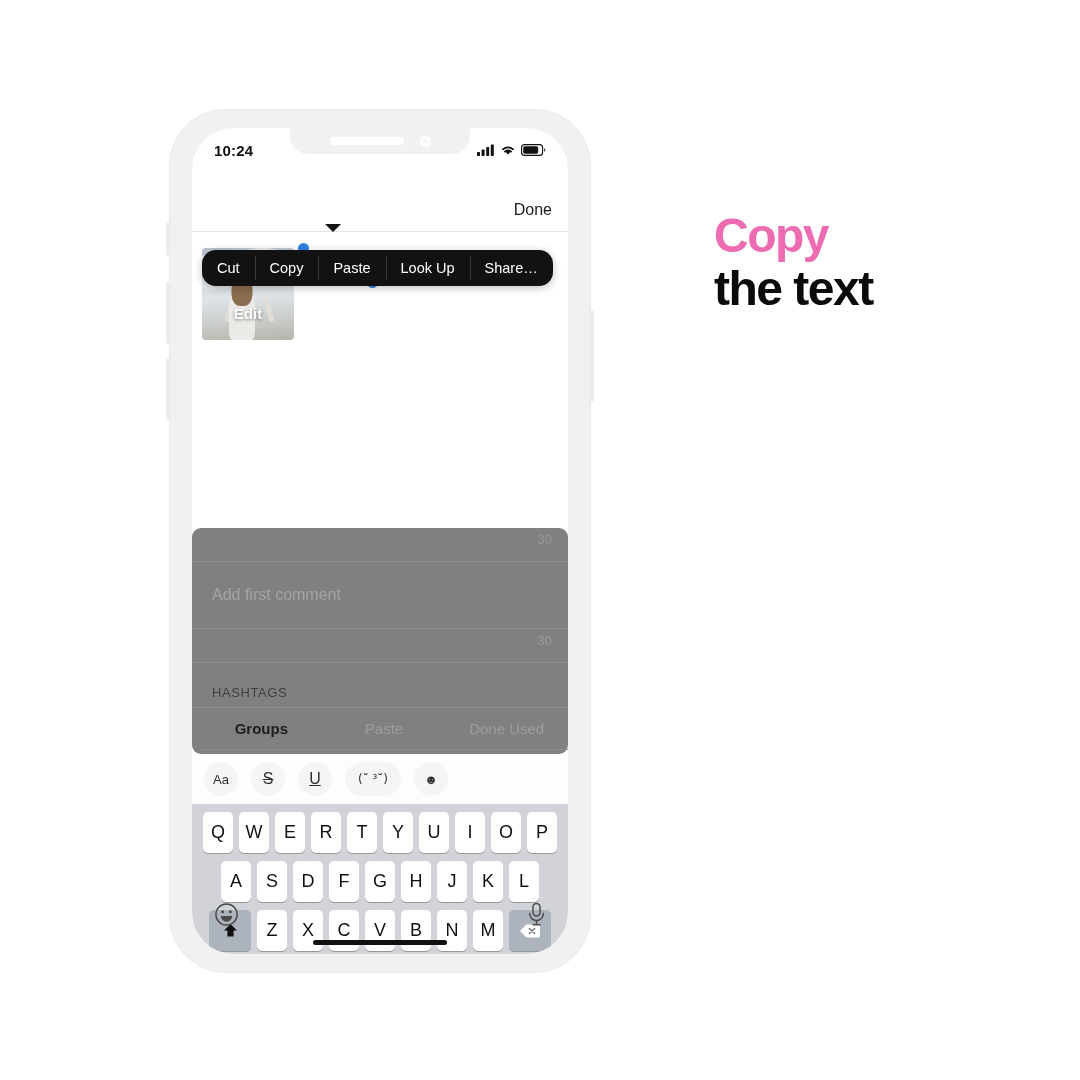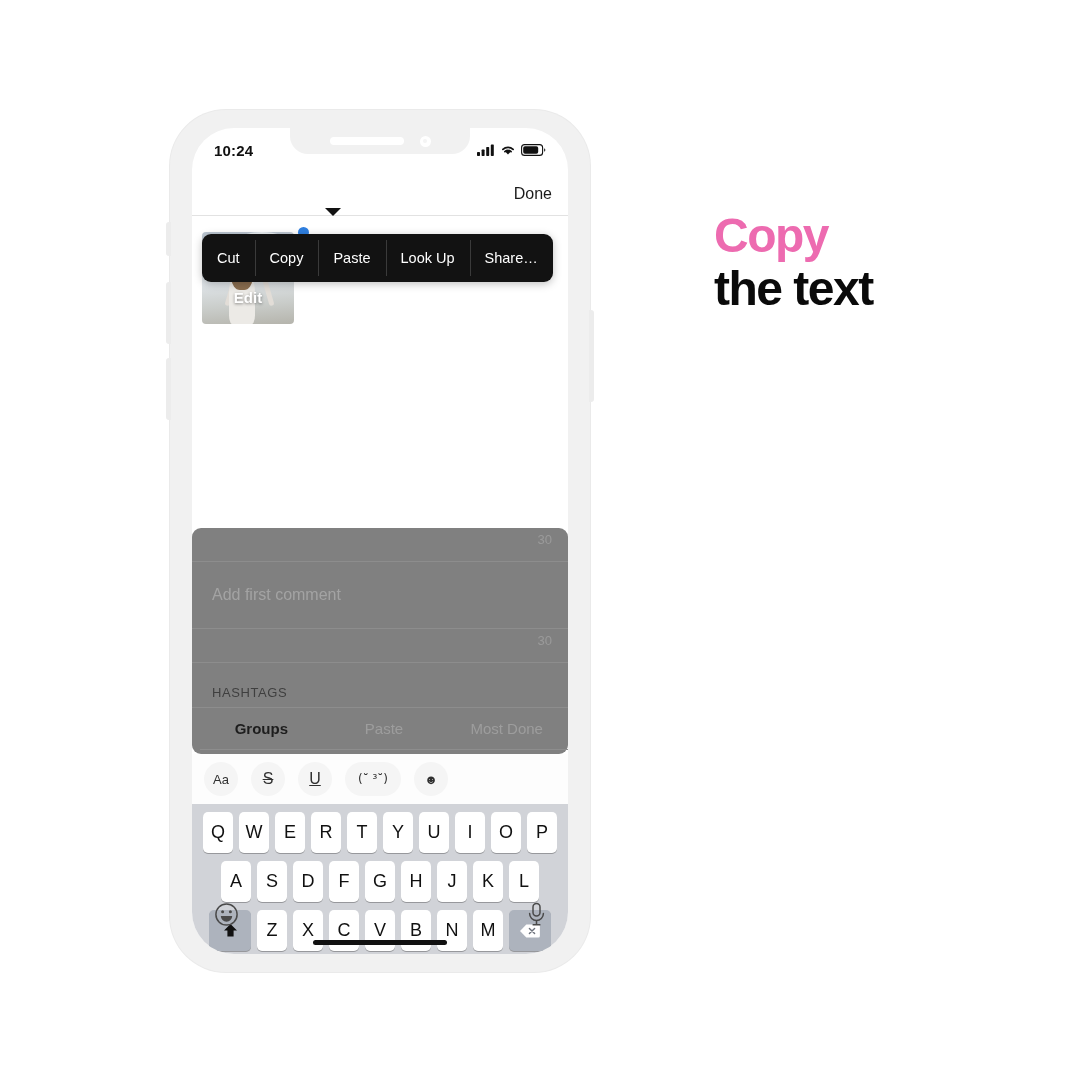--- a/index.html
+++ b/index.html
@@ -115,21 +115,21 @@
   }
   #status-icons {
     display: flex;
     align-items: center;
     gap: 5px;
   }
 
   
   #content-white {
     position: absolute;
-    top: 44px; left: 0; right: 0;
+    top: 60px; left: 0; right: 0;
     height: 356px;
     background: #ffffff;
   }
   #nav-row {
     position: absolute;
     top: 0; left: 0; right: 0;
     height: 44px;
     display: flex;
     align-items: center;
     justify-content: flex-end;
@@ -242,23 +242,23 @@
   #handle-left  { left: -6px; top: -14px; }
   #bar-left     { left: -1px; top: -4px; height: 24px; }
   #handle-right { right: -6px; bottom: -14px; }
   #bar-right    { right: -1px; top: -2px; height: 24px; }
 
   
   #context-menu {
     position: absolute;
     left: 10px;
     top: 62px;
-    height: 48px;
+    height: 36px;
     background: #121212;
-    border-radius: 9px;
+    border-radius: 14px;
     display: flex;
     align-items: stretch;
     z-index: 35;
     box-shadow: 0 2px 8px rgba(0,0,0,.25);
   }
   .menu-item {
     display: flex;
     align-items: center;
     padding: 0 15px;
     color: #ffffff;
@@ -579,21 +579,21 @@
       </div>
       <div class="dim-row" id="row-count-2">
         <span class="char-count">30</span>
       </div>
       <div class="dim-row" id="row-hashtags">
         <span id="hashtags-label">HASHTAGS</span>
       </div>
       <div id="tabs-row">
         <div class="tab active">Groups</div>
         <div class="tab">Paste</div>
-        <div class="tab">Most Done</div>
+        <div class="tab">Done Used</div>
       </div>
       <div id="chips-row">
         <div id="add-chip-button"></div>
         <div class="chip">
           <span class="chip-label">Food</span>
           <span class="chip-remove">×</span>
         </div>
         <div class="chip">
           <span class="chip-label">Travel</span>
           <span class="chip-remove">×</span>

